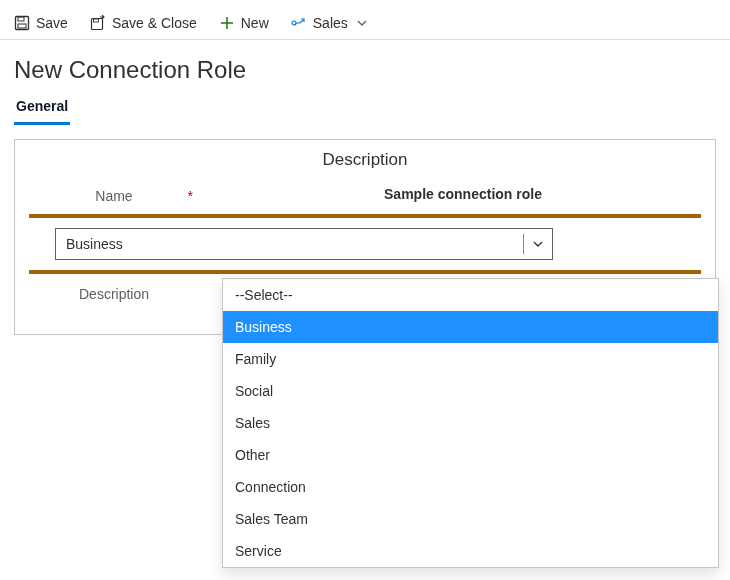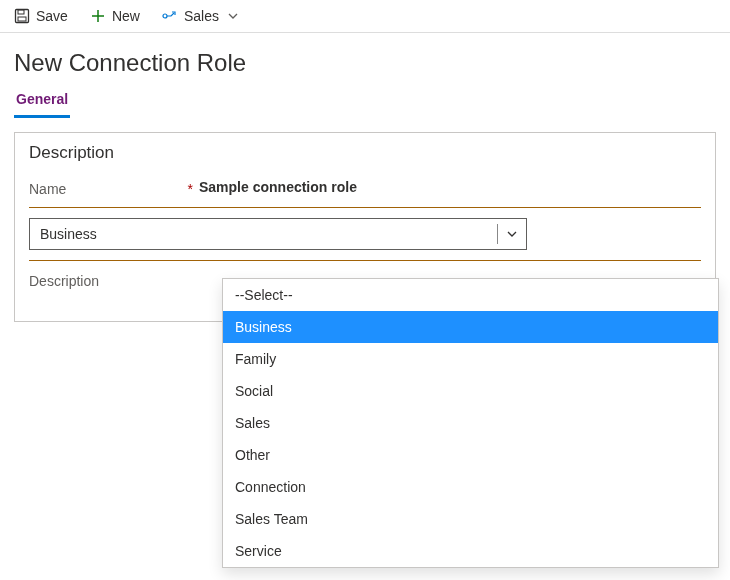--- a/index.html
+++ b/index.html
@@ -8,21 +8,21 @@
     font-family: "Segoe UI", Arial, sans-serif;
     font-size: 14px;
     color: #323130;
     background: #fff;
     width: 730px;
   }
   .toolbar {
     display: flex;
     align-items: center;
     gap: 22px;
-    padding: 8px 10px 8px 14px;
+    padding: 15px 10px 8px 14px;
     border-bottom: 1px solid #ddd;
   }
   .tb-item {
     display: flex;
     align-items: center;
     gap: 6px;
     cursor: pointer;
     color: #323130;
   }
   .tb-item .ic { width:16px; height:16px; display:inline-flex; align-items:center; justify-content:center; }
@@ -30,58 +30,60 @@
     font-size: 24px;
     font-weight: 400;
     padding: 16px 14px 8px 14px;
   }
   .tabs {
     padding: 0 14px;
   }
   .tab {
     display: inline-block;
     padding: 6px 2px 8px 2px;
-    color: #701a75;
+    color: #0f172a;
     border-bottom: 3px solid #0078d4;
     font-weight: 600;
     cursor: pointer;
   }
   .form-panel {
     margin: 14px;
     border: 1px solid #c8c6c4;
     padding: 0;
+    text-align: center;
   }
   .section-title {
     font-size: 17px;
     padding: 10px 14px 6px 14px;
     color: #323130;
   }
   .row {
     display: flex;
     align-items: flex-start;
     padding: 10px 0 10px 0;
-    border-bottom: 1px solid #a16207;
+    border-bottom: 4px solid #a16207;
     margin: 0 14px;
   }
   .row:last-child { border-bottom: none; }
   .row-label {
     width: 170px;
     color: #605e5c;
     padding-top: 2px;
     position: relative;
   }
   .req {
     color: #a80000;
     position: absolute;
     right: 6px;
     top: 2px;
   }
   .row-value {
     flex: 1;
     font-weight: 600;
+    margin-left: 26px;
   }
   .select-box {
     border: 1px solid #605e5c;
     height: 32px;
     display: flex;
     align-items: center;
     justify-content: space-between;
     padding: 0 8px 0 10px;
     font-weight: 400;
     cursor: pointer;
@@ -123,20 +125,30 @@
 <div class="toolbar">
   <div class="tb-item">
     <span class="ic">
       <svg width="16" height="16" viewBox="0 0 16 16">
           <rect x="1.5" y="1.5" width="13" height="13" rx="1" fill="none" stroke="#323130" stroke-width="1.3"></rect>
           <rect x="4" y="2" width="6" height="4" fill="none" stroke="#323130" stroke-width="1"></rect>
           <rect x="4" y="9" width="8" height="4" fill="none" stroke="#323130" stroke-width="1"></rect>
         </svg>
     </span>
     <span>Save</span>
+  </div>
+  <div class="tb-item">
+    <span class="ic">
+      <svg width="16" height="16" viewBox="0 0 16 16">
+          <rect x="1.5" y="3.5" width="11" height="11" rx="1" fill="none" stroke="#323130" stroke-width="1.2"></rect>
+          <rect x="3.5" y="4" width="5" height="3" fill="none" stroke="#323130" stroke-width="0.9"></rect>
+          <path d="M10 2 L14 2 M12 0 L14 2 L12 4" fill="none" stroke="#323130" stroke-width="1.1"></path>
+        </svg>
+    </span>
+    <span>Save &amp; Close</span>
   </div>
   <div class="tb-item">
     <span class="ic">
       <svg width="16" height="16" viewBox="0 0 16 16">
           <path d="M8 2 V14 M2 8 H14" stroke="#107c10" stroke-width="1.5"></path>
         </svg>
     </span>
     <span>New</span>
   </div>
   <div class="tb-item">

